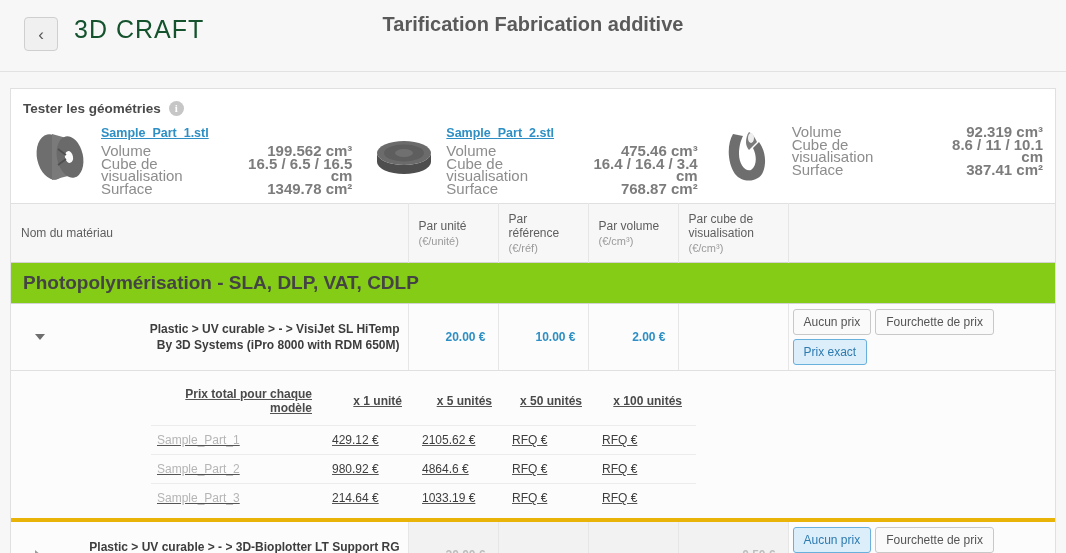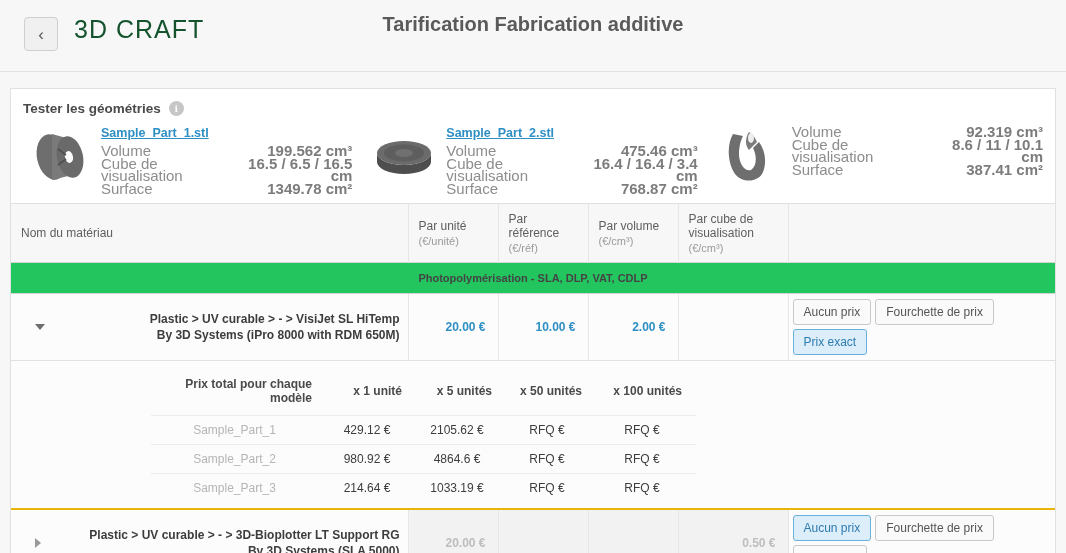--- a/index.html
+++ b/index.html
@@ -107,26 +107,25 @@
   .thead-row th:first-child { border-left:none; }
   .th-sub { font-size:11px; color:#9a9a9a; display:block; margin-top:2px; }
   .col-name   { width:397px; }
   .col-unit   { width:90px; }
   .col-ref    { width:90px; }
   .col-vol    { width:90px; }
   .col-cube   { width:110px; }
   .col-btns   { width:auto; }
 
   .group-row td {
-    background:#22c55e;
-    font-size:11px; font-weight:bold; color:#444;
+    background:#84cc16;
+    font-size:19px; font-weight:bold; color:#444;
     padding:9px 12px;
     border-top:1px solid #d3d3d3;
     border-bottom:1px solid #d3d3d3;
-    text-align:center;
   }
 
   .mat-row td {
     border-left:1px solid #e6e6e6;
     border-bottom:1px solid #e0e0e0;
     vertical-align:middle;
     height:58px;
     background:#fcfcfc;
   }
   .mat-row td:first-child { border-left:none; }
@@ -167,28 +166,28 @@
     font-family:"Liberation Sans", sans-serif;
     white-space:nowrap;
   }
   .opt-btn.active {
     border:1px solid #6ab0dc;
     background:#dceefa;
     color:#2e7bb0;
   }
 
   
-  .detail-row > td { padding:0; background:#fcfcfc; border-bottom:2px solid #eab308; }
+  .detail-row > td { padding:0; background:#fcfcfc; border-bottom:4px solid #eab308;text-decoration:underline; }
   .detail-tbl { width:100%; border-collapse:collapse; table-layout:fixed; margin:8px 0 6px 0; }
   .detail-tbl th {
     font-size:12px; font-weight:bold; color:#4a4a4a;
     text-align:right; padding:8px 14px 10px 6px;
   }
   .detail-tbl td {
-    font-size:12px; text-align:center; padding:7px 14px 7px 6px;
+    font-size:12px; text-align:left; padding:7px 14px 7px 6px;
     border-top:1px solid #ececec;
     color:#3d3d3d;
   }
   .detail-tbl td.model { color:#b5b5b5; }
   .dcol-0 { width:140px; }
   .dcol-1 { width:175px; }
   .dcol-2 { width:90px; }
   .dcol-3 { width:90px; }
   .dcol-4 { width:90px; }
   .dcol-5 { width:100px; }

